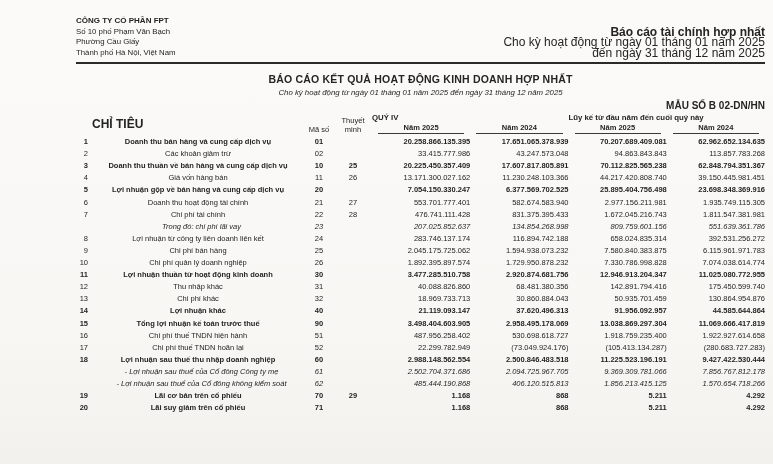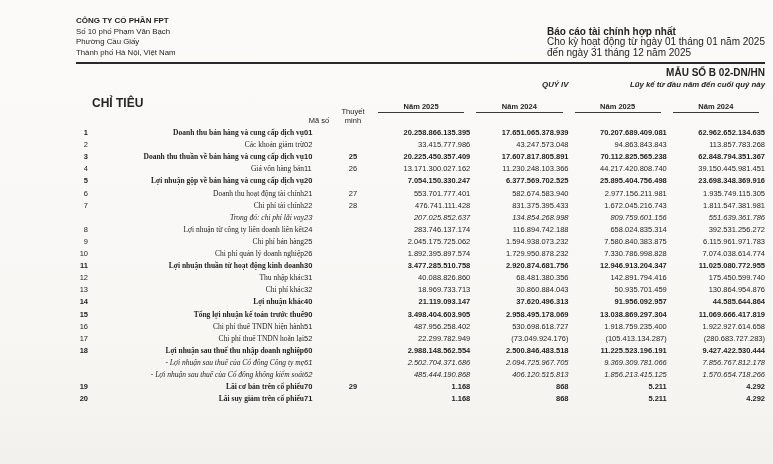--- a/index.html
+++ b/index.html
@@ -16,55 +16,55 @@
     padding: 16px 8px 0 76px;
   }
   
   .letterhead {
     display: flex; justify-content: space-between; align-items: flex-end;
     border-bottom: 2px solid #2a2a2a;
     padding-bottom: 4px;
   }
   .company-block { font-size: 7.8px; line-height: 10.5px; }
   .company-name { font-weight: bold; font-size: 8px; }
-  .report-meta { font-size: 10px; line-height: 10.5px; }
+  .report-meta { text-align: right; font-size: 12px; line-height: 10.5px; }
   .report-meta .meta-line1 { font-weight: bold; }
   
   .title-block { text-align: center; margin-top: 9px; }
   .report-title { font-weight: bold; font-size: 10.5px; letter-spacing: 0.2px; }
   .report-subtitle { font-style: italic; font-size: 7.8px; margin-top: 3px; }
   .form-block { text-align: right; font-size: 10px; line-height: 10px; margin-top: 4px; }
   .form-no { font-weight: bold; }
   
   table.report {
     width: 100%;
     border-collapse: collapse;
     font-size: 7.5px;
     margin-top: 2px;
     table-layout: fixed;
   }
   th, td { font-weight: normal; vertical-align: bottom; padding: 0; }
   .th-no   { width: 16px; }
   .th-label{ width: 212px; text-align: left; vertical-align: middle; font-weight: bold; font-size: 12px; }
   .th-code { width: 30px; text-align: center; vertical-align: bottom; line-height: 9px; }
   .th-note { width: 38px; text-align: center; vertical-align: bottom; line-height: 9px; }
-  .th-group{ text-align: right; font-weight: bold; font-size: 7.8px; padding-bottom: 1px; font-style: italic; }
+  .th-group{ text-align: left; font-weight: bold; font-size: 7.8px; padding-bottom: 1px; }
   .th-year { text-align: center; }
   .th-year .underlined {
     display: block; text-align: center;
     border-bottom: 1px solid #3a3a3a;
-    padding: 0 0 1px 0; margin: 12px 6px;
+    padding: 0 0 1px 0; margin: 0 6px;
     font-weight: bold; font-size: 7.5px;
   }
   .col-q1 { width: 97px; } .col-q2 { width: 92px; } .col-y1 { width: 102px; } .col-y2 { width: 98px; }
   tbody tr { height: 12.1px; }
   tbody tr:first-child td { padding-top: 3px; }
   .td-no   { text-align: right; padding-right: 4px; }
-  .td-label{ text-align: right; white-space: nowrap; overflow: hidden; font-family: Liberation Serif, serif; }
-  .td-code { }
+  .td-label{ text-align: center; white-space: nowrap; overflow: hidden; }
+  .td-code { text-align: center; }
   .td-note { text-align: center; }
   .td-num  { text-align: right; white-space: nowrap; }
   tr.row-bold td { font-weight: bold; }
   tr.row-italic td { font-style: italic; }
   tr.row-italic .td-label { padding-left: 7px; }
 </style>
 </head>
 <body>
 
 <div class="sheet">
@@ -76,20 +76,24 @@
       <div>Phường Cầu Giấy</div>
       <div>Thành phố Hà Nội, Việt Nam</div>
     </div>
     <div class="report-meta">
       <div class="meta-line1">Báo cáo tài chính hợp nhất</div>
       <div>Cho kỳ hoạt động từ ngày 01 tháng 01 năm 2025</div>
       <div>đến ngày 31 tháng 12 năm 2025</div>
     </div>
   </div>
 
+  <div class="title-block">
+    <div class="report-title">BÁO CÁO KẾT QUẢ HOẠT ĐỘNG KINH DOANH HỢP NHẤT</div>
+    <div class="report-subtitle">Cho kỳ hoạt động từ ngày 01 tháng 01 năm 2025 đến ngày 31 tháng 12 năm 2025</div>
+  </div>
 
   <div class="form-block">
     <div class="form-no">MẪU SỐ B 02-DN/HN</div>
   </div>
 
   <table class="report">
     <thead>
       <tr>
         <th class="th-no" rowspan="2"></th>
         <th class="th-label" rowspan="2">CHỈ TIÊU</th>

